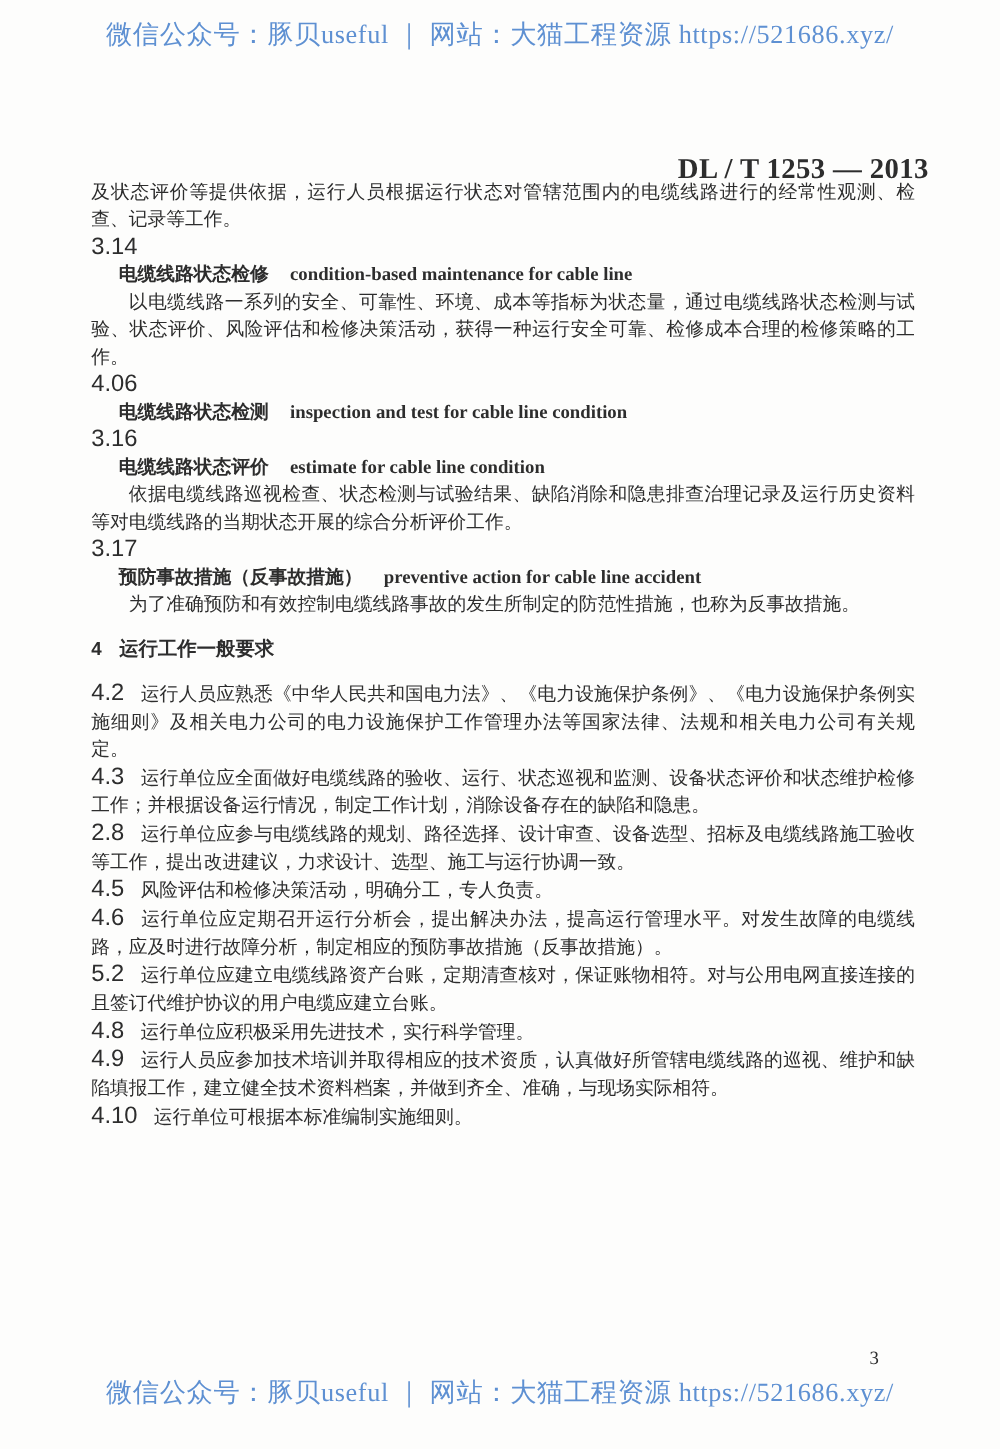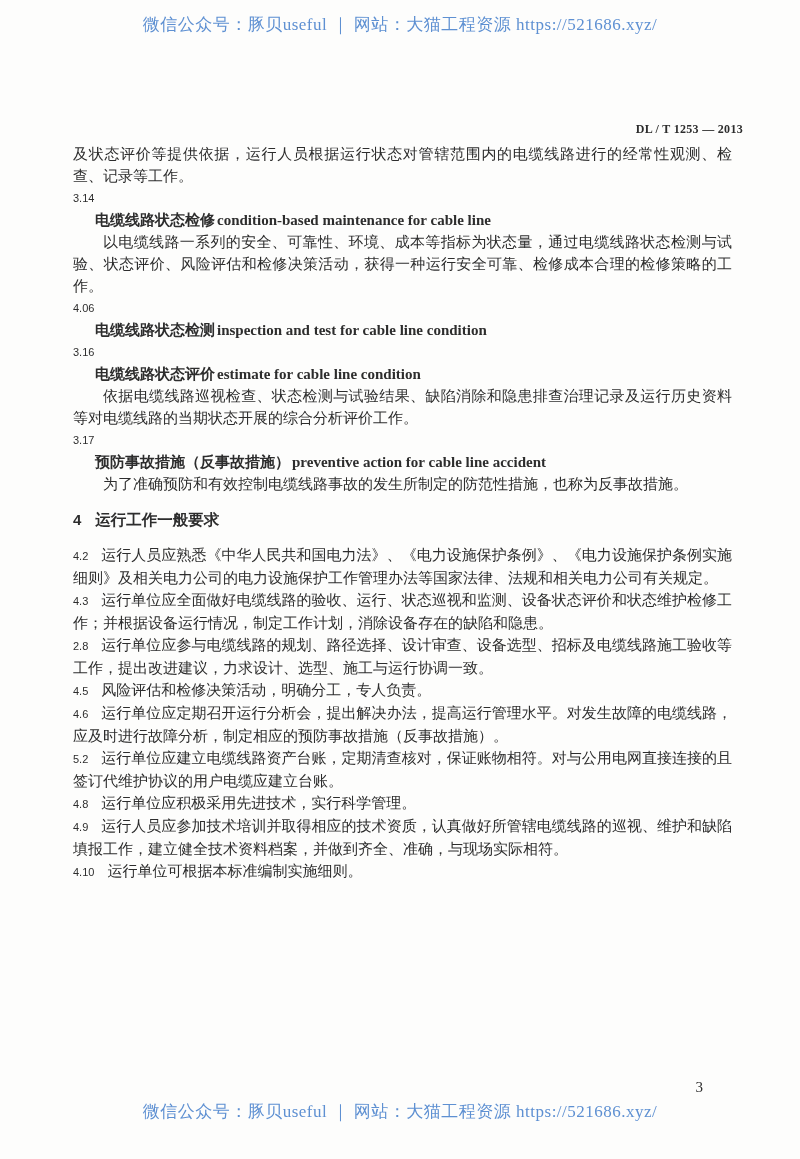--- a/index.html
+++ b/index.html
@@ -8,53 +8,53 @@
     position: relative;
     background: #fdfdfc;
     font-family: "Liberation Serif", "DejaVu Serif", serif;
     color: #2d2d2d;
     overflow: hidden;
   }
   .watermark {
     position: absolute; left: 0; width: 100%;
     text-align: center;
     color: #5e90d2;
-    font-size: 17px;
+    font-size: 21px;
     letter-spacing: 0.5px;
     white-space: nowrap;
   }
   .watermark.top { top: 13px; }
   .watermark.bottom { top: 1100px; }
 
   .doc-code {
     position: absolute; top: 122px; right: 57px;
-    font-size: 12px; font-weight: bold;
+    font-size: 23px; font-weight: bold;
     letter-spacing: 0.3px;
   }
 
   .content {
     position: absolute; top: 143px; left: 73px; width: 659px;
     font-size: 15px; line-height: 22px;
     text-align: justify;
   }
   .content p { margin: 0; }
 
   .para { text-indent: 2em; }
   .para.continuation { text-indent: 0; }
 
   .def-num, .clause-num, .sec-num {
     font-family: "Liberation Sans", "DejaVu Sans", sans-serif;
-    font-size: 11px;
+    font-size: 19px;
   }
   .def-term {
     font-weight: bold;
     padding-left: 22px;
     text-align: left;
   }
-  .def-term .term-en { margin-left: 2px; }
+  .def-term .term-en { margin-left: 17px; }
   .note {
     font-size: 12.5px;
     padding-left: 22px;
     text-align: left;
   }
   .sec-heading {
     font-weight: bold;
     font-size: 15.5px;
     margin: 14px 0 13px 0 !important;
     text-align: left;

